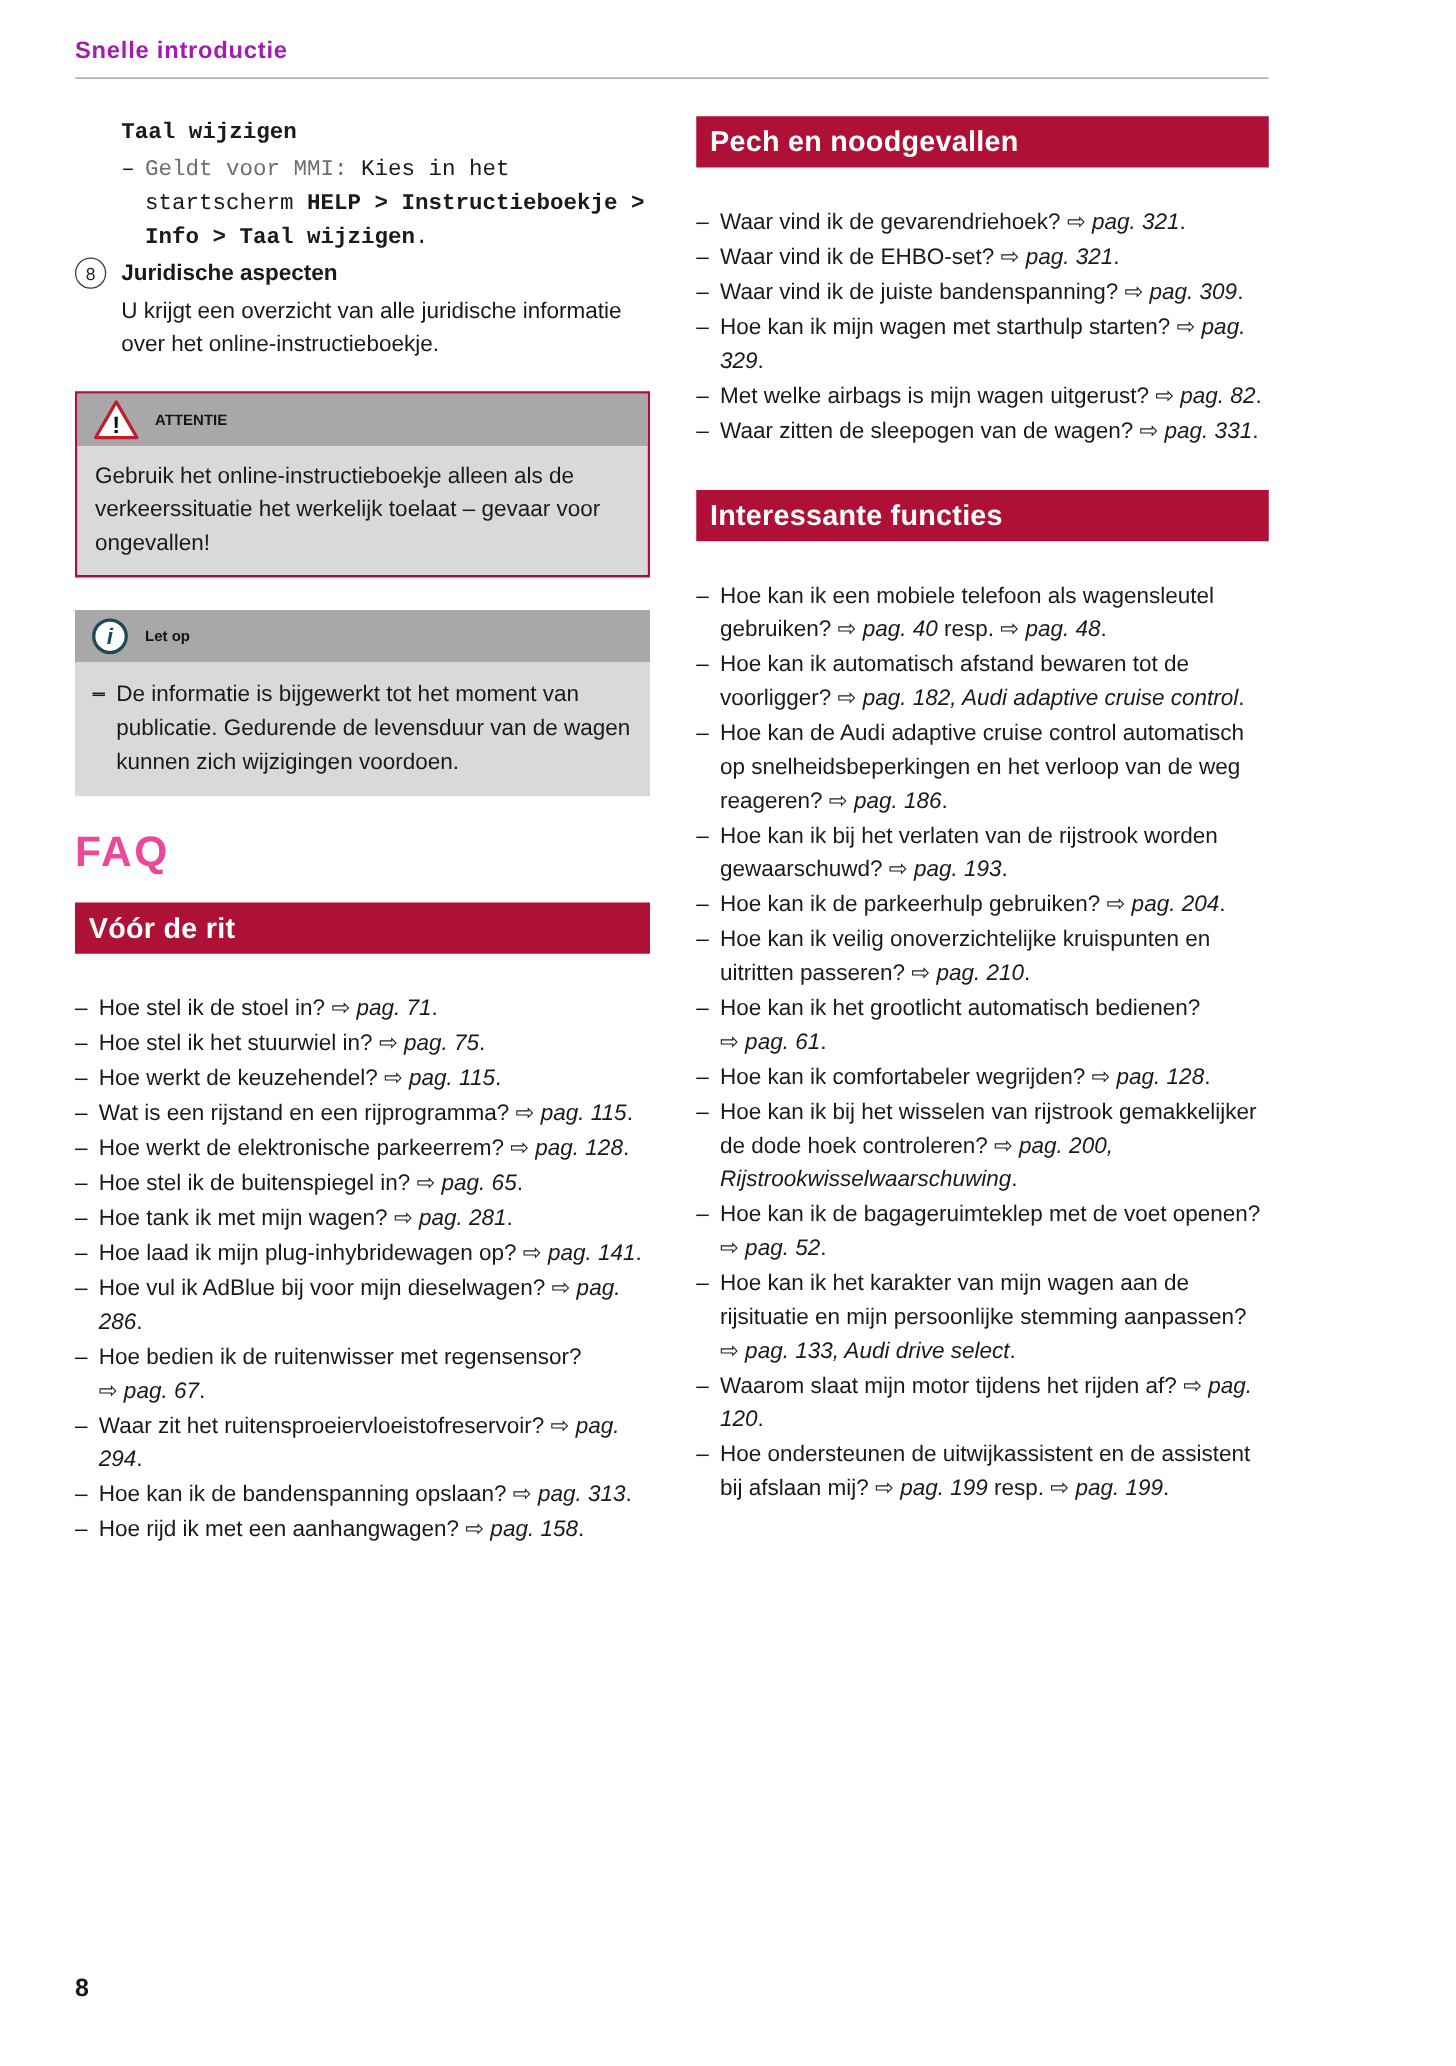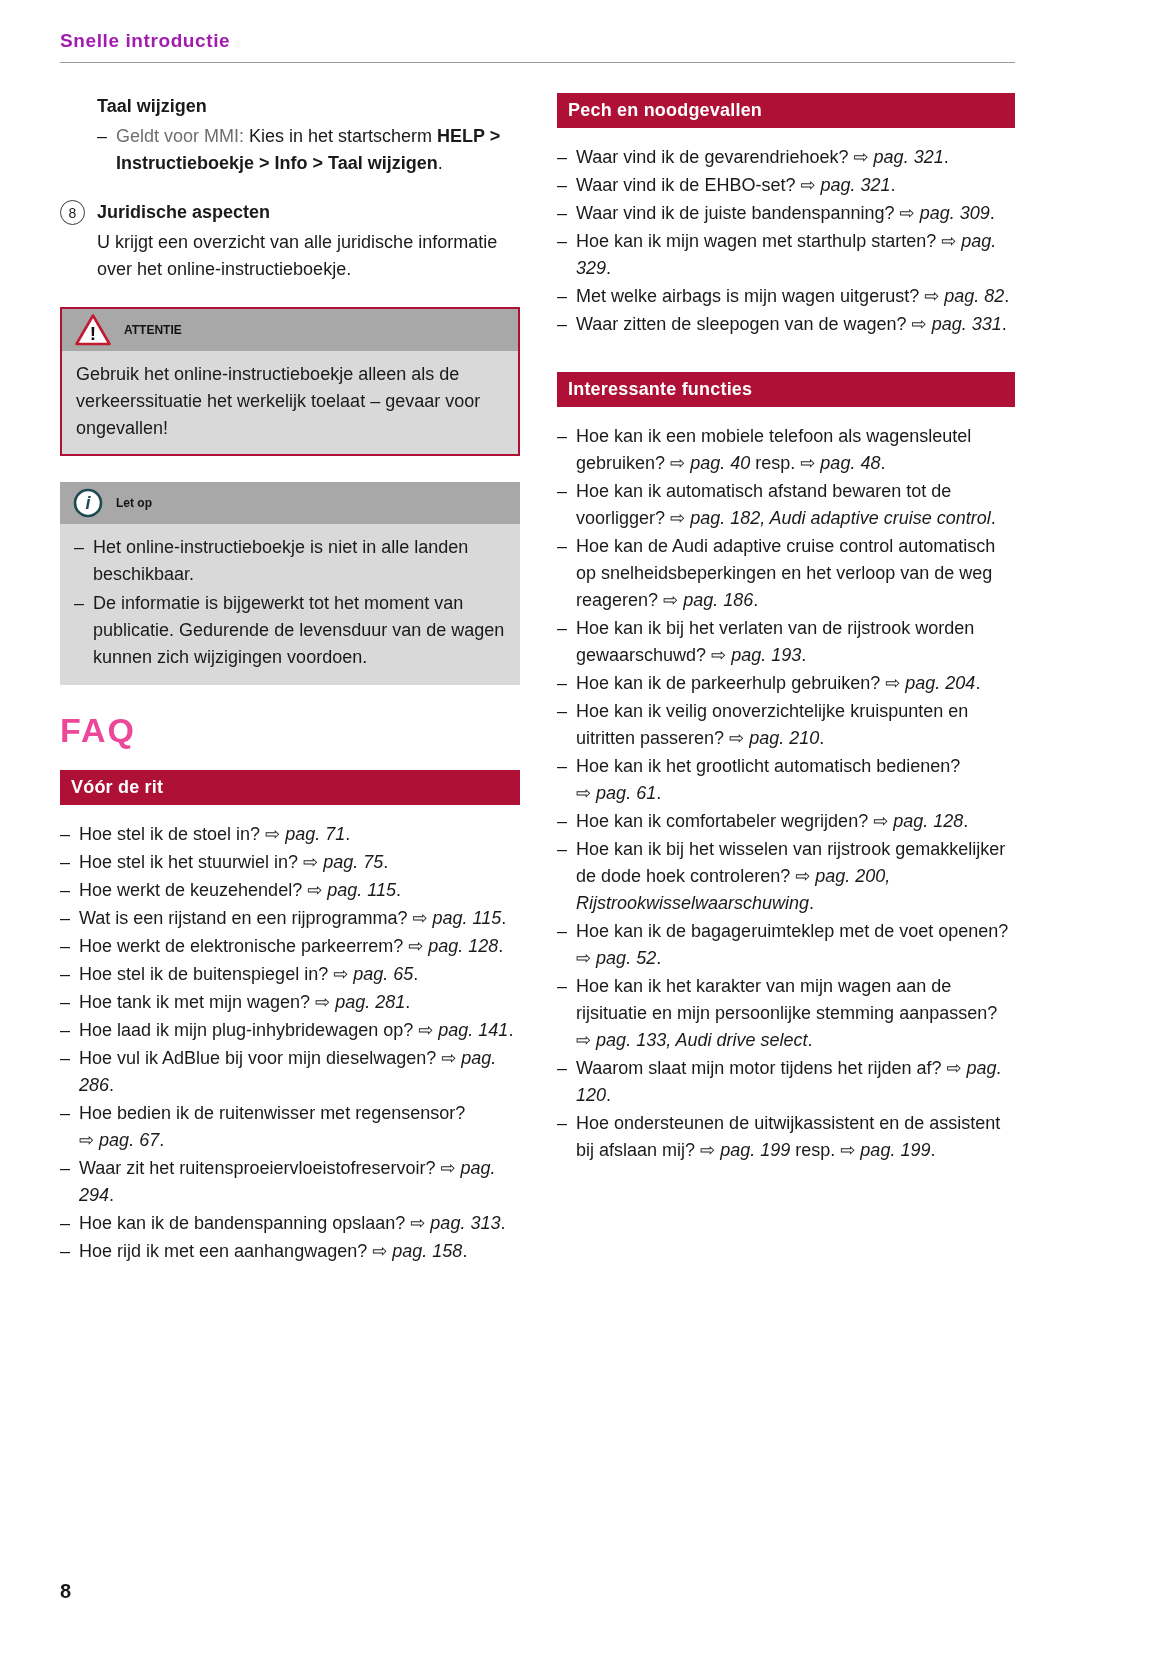--- a/index.html
+++ b/index.html
@@ -17,21 +17,21 @@
   .chapter-title { font-size: 19px; font-weight: bold; letter-spacing: .6px; color: #a21caf; }
 
   .columns { display: flex; gap: 37px; width: 955px; align-items: flex-start; }
   .col-left  { width: 460px; flex: 0 0 460px; }
   .col-right { width: 458px; flex: 0 0 458px; }
 
   p, h4, .dash-item { font-size: 18px; line-height: 1.5; }
   h4 { font-weight: bold; margin-bottom: 3px; }
 
   .indent { padding-left: 37px; }
-  .language-section { margin-bottom: 22px; }
+  .language-section { margin-bottom: 1px; font-family: Liberation Mono, monospace; }
 
   .dash-item { position: relative; padding-left: 19px; margin-bottom: 1px; }
   .dash-mark { position: absolute; left: 0; top: 0; }
 
   .seg-i { font-style: italic; }
   .seg-b { font-weight: bold; }
   .seg-m { color: var(--muted, #6e6e6e); }
 
   .legal-section { position: relative; padding-left: 37px; margin-bottom: 24px; }
   .circle-num {
@@ -46,22 +46,22 @@
   .box-head { background: var(--band, #a8a8a8); display: flex; align-items: center; gap: 12px; padding: 4px 12px; min-height: 42px; }
   .box-title { font-weight: bold; font-size: 12px; color: #141414; }
   .box-body { background: var(--boxbody, #d9d9d9); padding: 10px 14px 12px; }
   .box-body .dash-item { margin-bottom: 2px; }
   .icon-slot { display: inline-flex; align-items: center; }
 
   .faq-title { font-size: 34px; font-weight: bold; letter-spacing: 2px; margin: 26px 0 20px; color: #ec4899; }
 
   .banner {
     background: var(--accent, #af1036); color: #ffffff;
-    font-weight: bold; font-size: 18px; letter-spacing: .2px;
-    padding: 7px 11px; margin-bottom: 16px;
+    font-weight: bold; font-size: 23px; letter-spacing: .2px;
+    padding: 7px 11px; margin-bottom: 30px;
   }
   .faq-section { margin-bottom: 34px; }
 
   .page-number { position: absolute; left: 60px; bottom: 50px; font-size: 20px; font-weight: bold; }
 </style>
 </head>
 <body style="--accent: #af1036; --band: #a8a8a8; --boxbody: #d9d9d9; --ink: #1a1a1a; --muted: #6e6e6e;">
 
 <div class="page">
 
@@ -103,21 +103,21 @@
         <div class="box-head">
           <span class="icon-slot">
             <svg width="32" height="32" viewBox="0 0 32 32" aria-hidden="true">
               <circle cx="16" cy="16" r="13" fill="#ffffff" stroke="#1d4a52" stroke-width="2.6"></circle>
               <text x="16" y="22" text-anchor="middle" font-size="18" font-weight="bold" font-style="italic" fill="#1d4a52">i</text>
             </svg>
           </span>
           <span class="box-title">Let op</span>
         </div>
         <div class="box-body" id="note-items">
-            <p class="dash-item"><span class="dash-mark">–</span><span class="">Het online-instructieboekje is niet in alle landen beschikbaar.</span></p>
+            <p class="dash-item"><span class="dash-mark">–</span></p>
             <p class="dash-item"><span class="dash-mark">–</span><span class="">De informatie is bijgewerkt tot het moment van publicatie. Gedurende de levensduur van de wagen kunnen zich wijzigingen voordoen.</span></p>
           </div>
       </aside>
 
       <h2 class="faq-title">FAQ</h2>
 
       <div id="faq-left">
           <section class="faq-section">
             <div class="banner">Vóór de rit</div>
             <p class="dash-item"><span class="dash-mark">–</span><span class="">Hoe stel ik de stoel in? </span><span class="seg-a">⇨&nbsp;</span><span class="seg-i">pag. 71</span><span class="">.</span></p>

